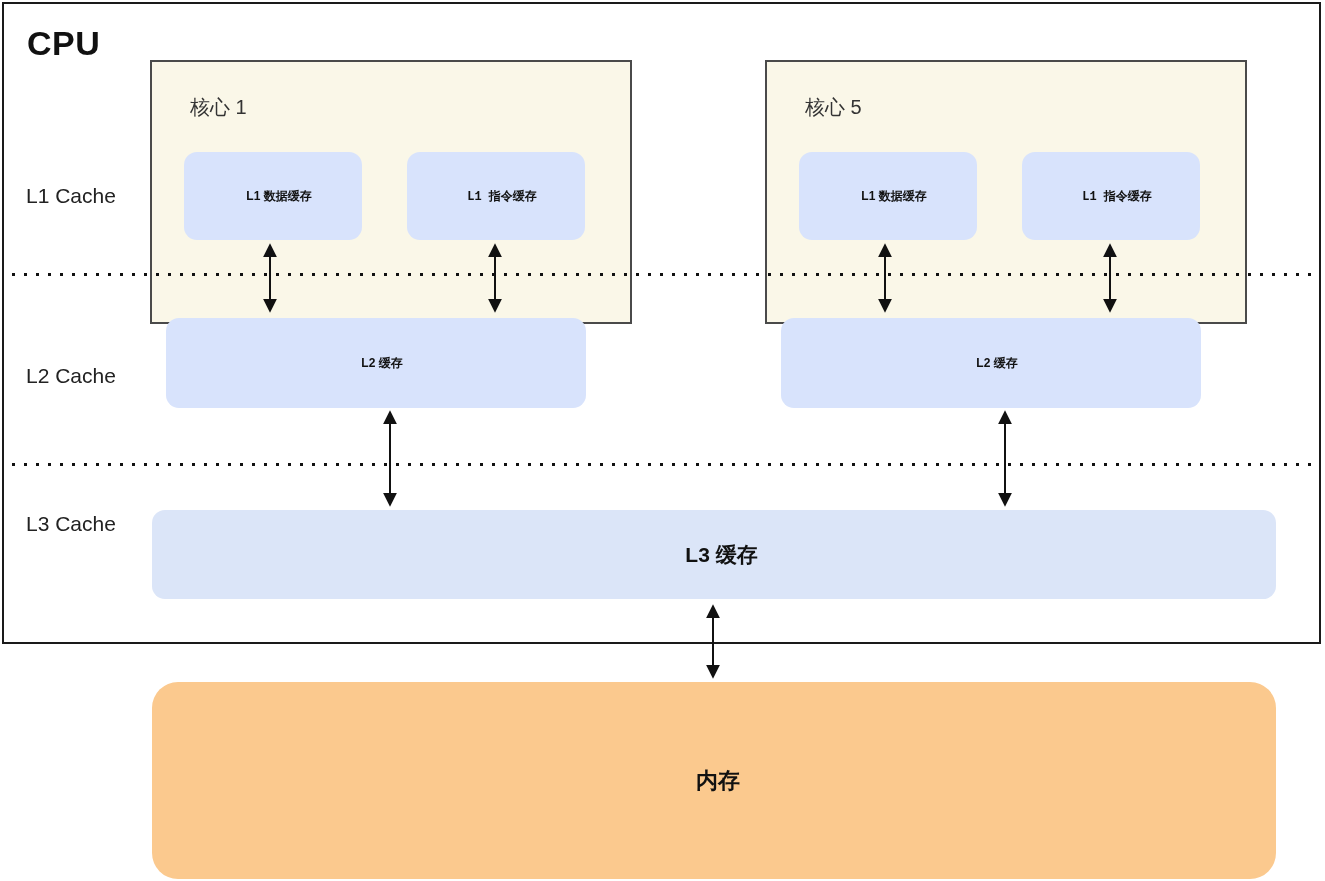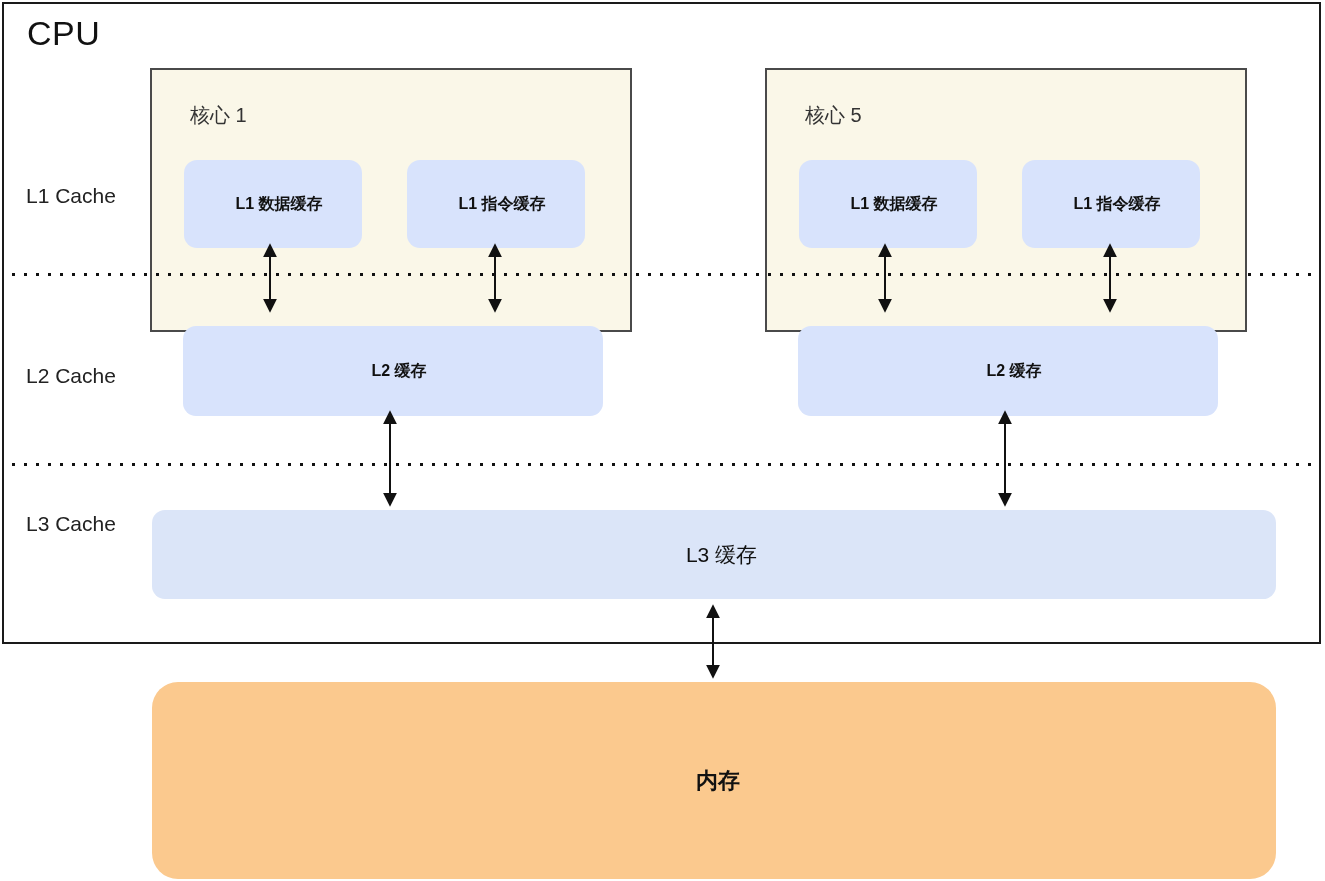--- a/index.html
+++ b/index.html
@@ -28,79 +28,78 @@
   }
   .cpu-box{
     position:absolute;
     left:2px; top:2px;
     width:1319px; height:642px;
     border:2px solid var(--cpu-border);
     background:#ffffff;
   }
   .cpu-label{
     position:absolute;
-    left:27px; top:14px;
+    left:27px; top:24px;
     font-size:34px;
-    font-weight:normal;
+    font-weight:bold;
     color:var(--text);
     letter-spacing:0.5px;
   }
   .level-label{
     position:absolute;
     font-size:21px;
     color:var(--label-text);
     z-index:4;
     text-align:center;
   }
   .level-label.l1{left:26px; top:184px;}
   .level-label.l2{left:26px; top:364px;}
   .level-label.l3{left:26px; top:512px;}
   .core-box{
     position:absolute;
     top:60px;
     width:482px; height:264px;
     background:var(--core-background);
     border:2px solid var(--core-border);
     z-index:1;
-    margin-top:8px;
   }
   .core-box.core-1{left:150px;}
   .core-box.core-2{left:765px;}
   .core-title{
     position:absolute;
     left:38px; top:32px;
     font-size:20px;
     color:#333333;
   }
   .cache-box{
     position:absolute;
     background:var(--cache-fill);
     border-radius:13px;
     display:flex;
     align-items:center;
     justify-content:center;
     font-weight:bold;
-    font-size:16px;
+    font-size:12px;
     color:var(--text);
     padding-left:12px;
   }
   .l1-box{top:90px; width:178px; height:88px;}
   .l1-box.data{left:32px;}
-  .l1-box.instruction{left:255px;}
-  .l2-box{left:31px; top:256px; width:420px; height:90px;}
+  .l1-box.instruction{left:255px;font-family:Liberation Mono, monospace;}
+  .l2-box{left:14px; top:256px; width:420px; height:90px;}
   .l3-box{
     position:absolute;
     left:152px; top:510px;
     width:1124px; height:89px;
     background:var(--l3-fill);
     border-radius:13px;
     display:flex;
     align-items:center;
     justify-content:center;
-    font-weight:normal;
+    font-weight:bold;
     font-size:21px;
     z-index:1;
     padding-left:15px;
   }
   .memory-box{
     position:absolute;
     left:152px; top:682px;
     width:1124px; height:197px;
     background:var(--memory-fill);
     border-radius:26px;

